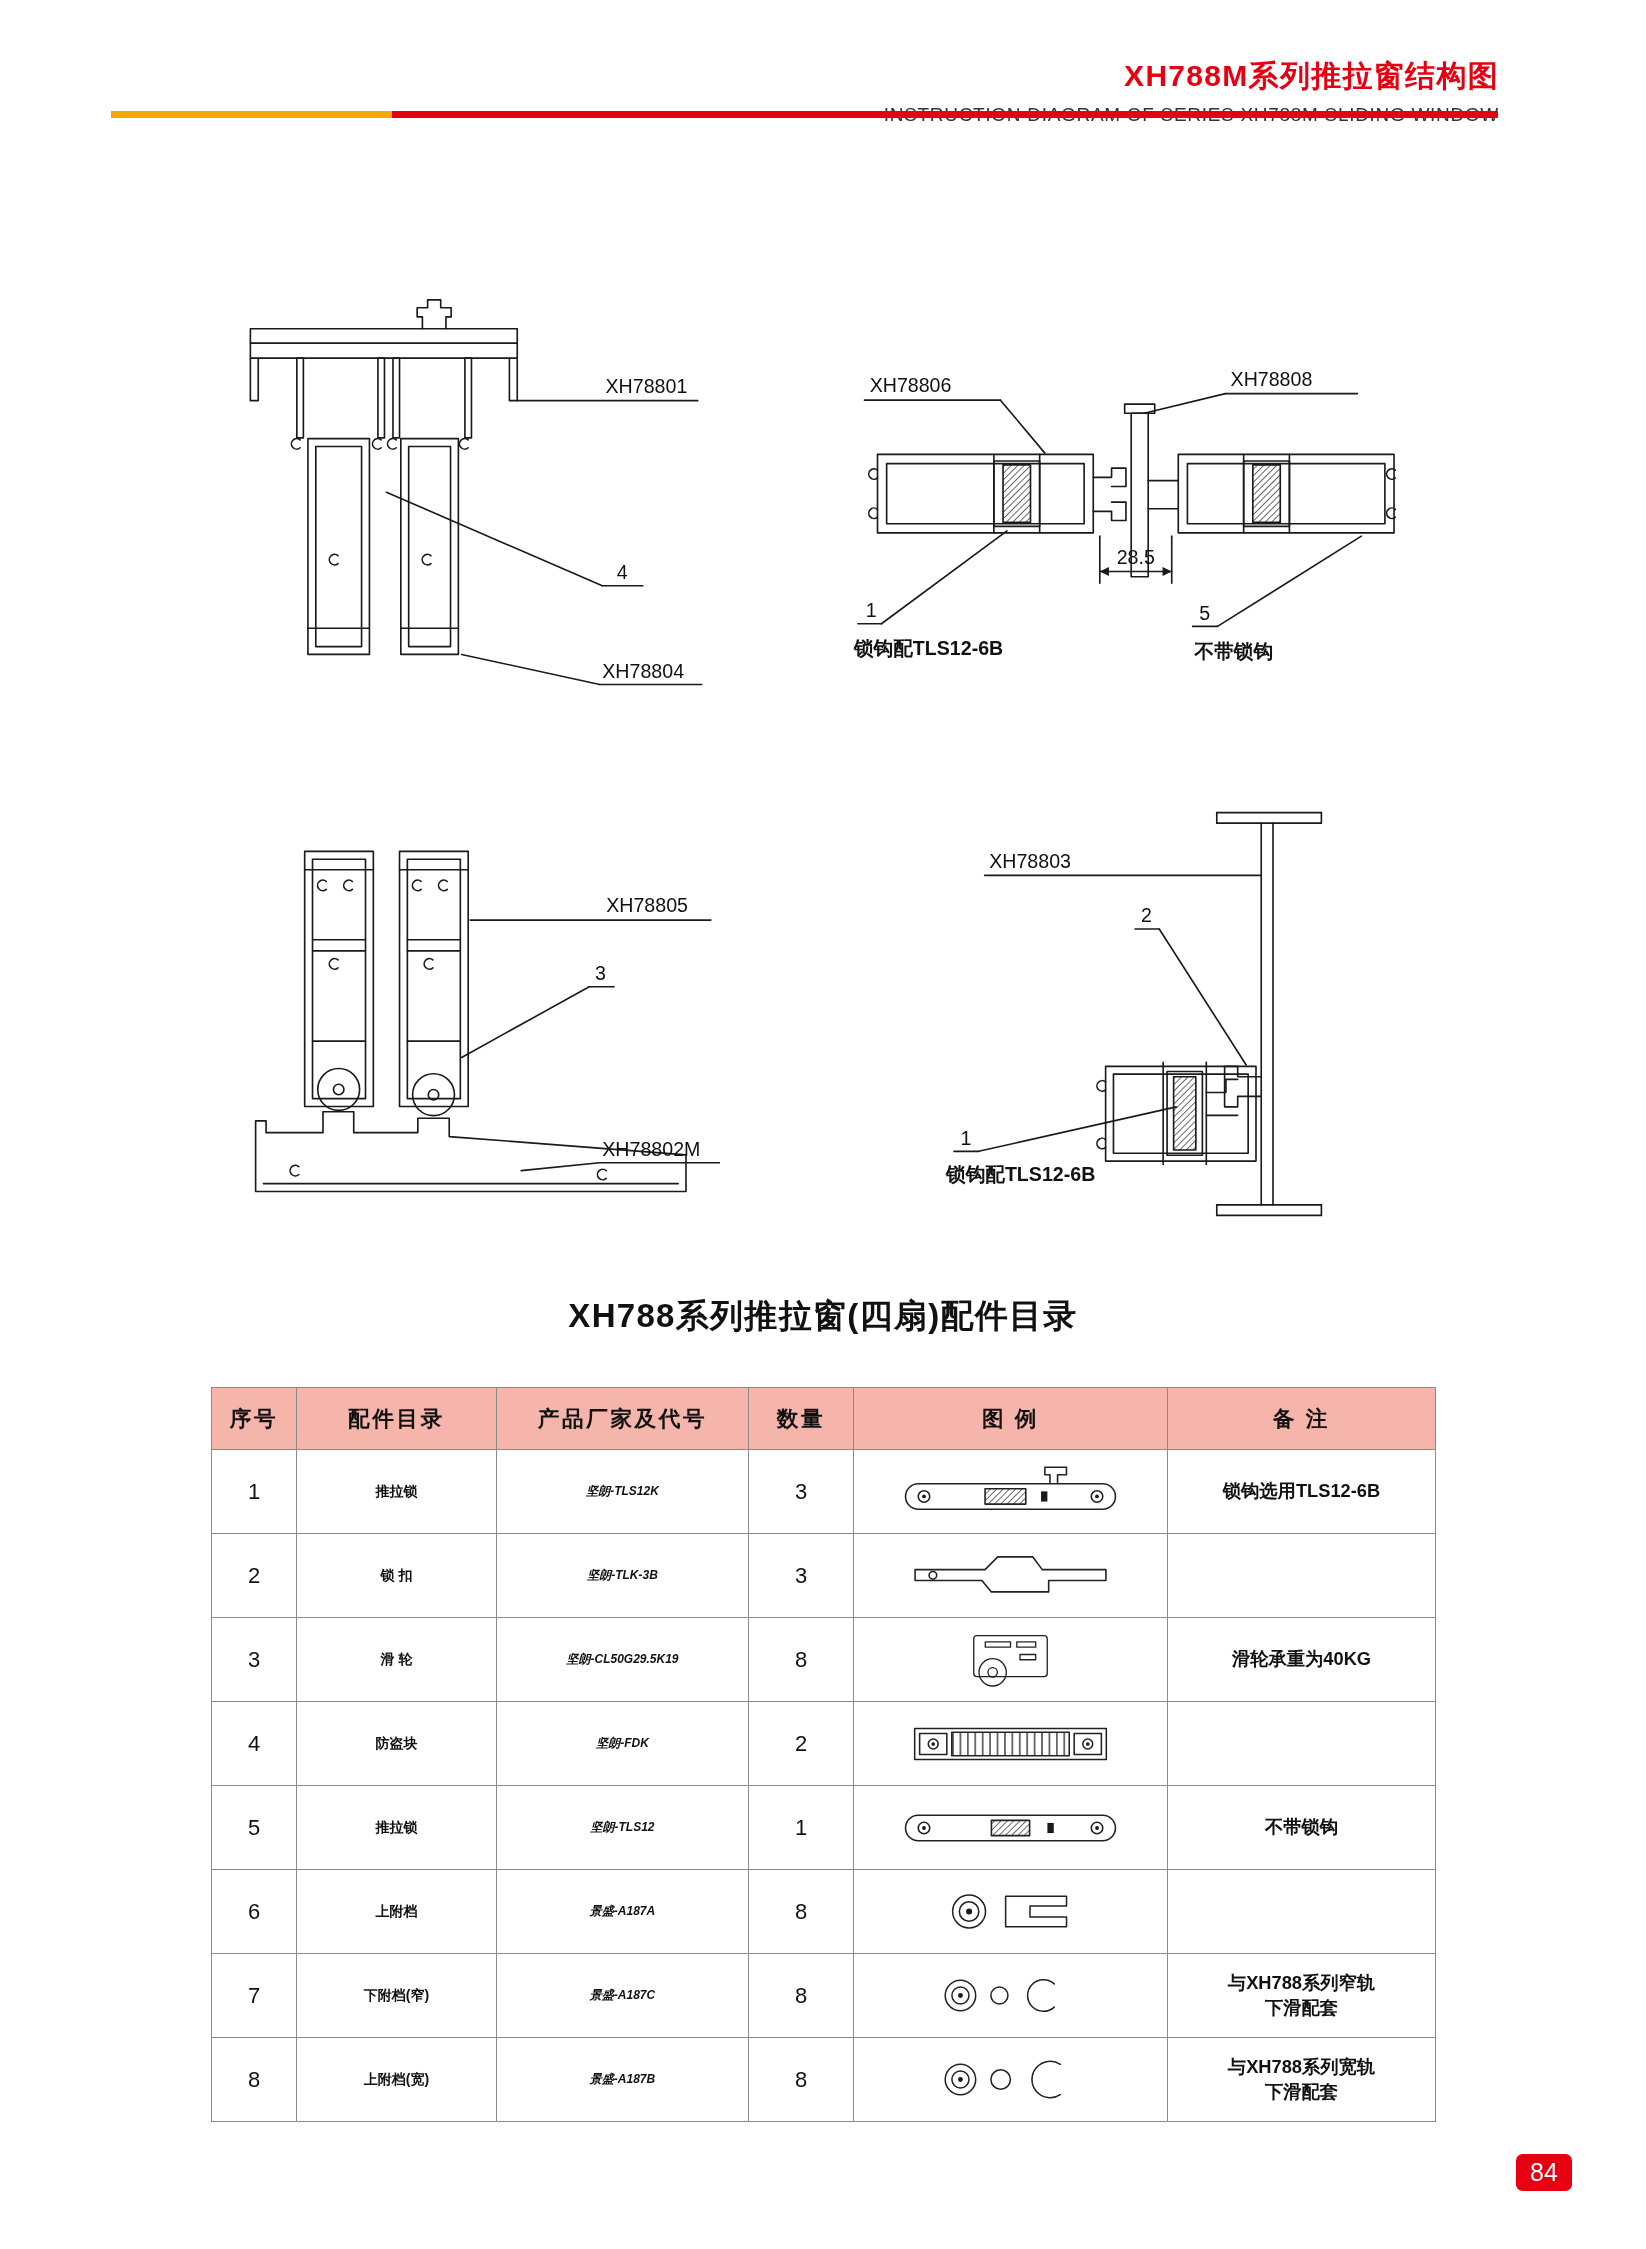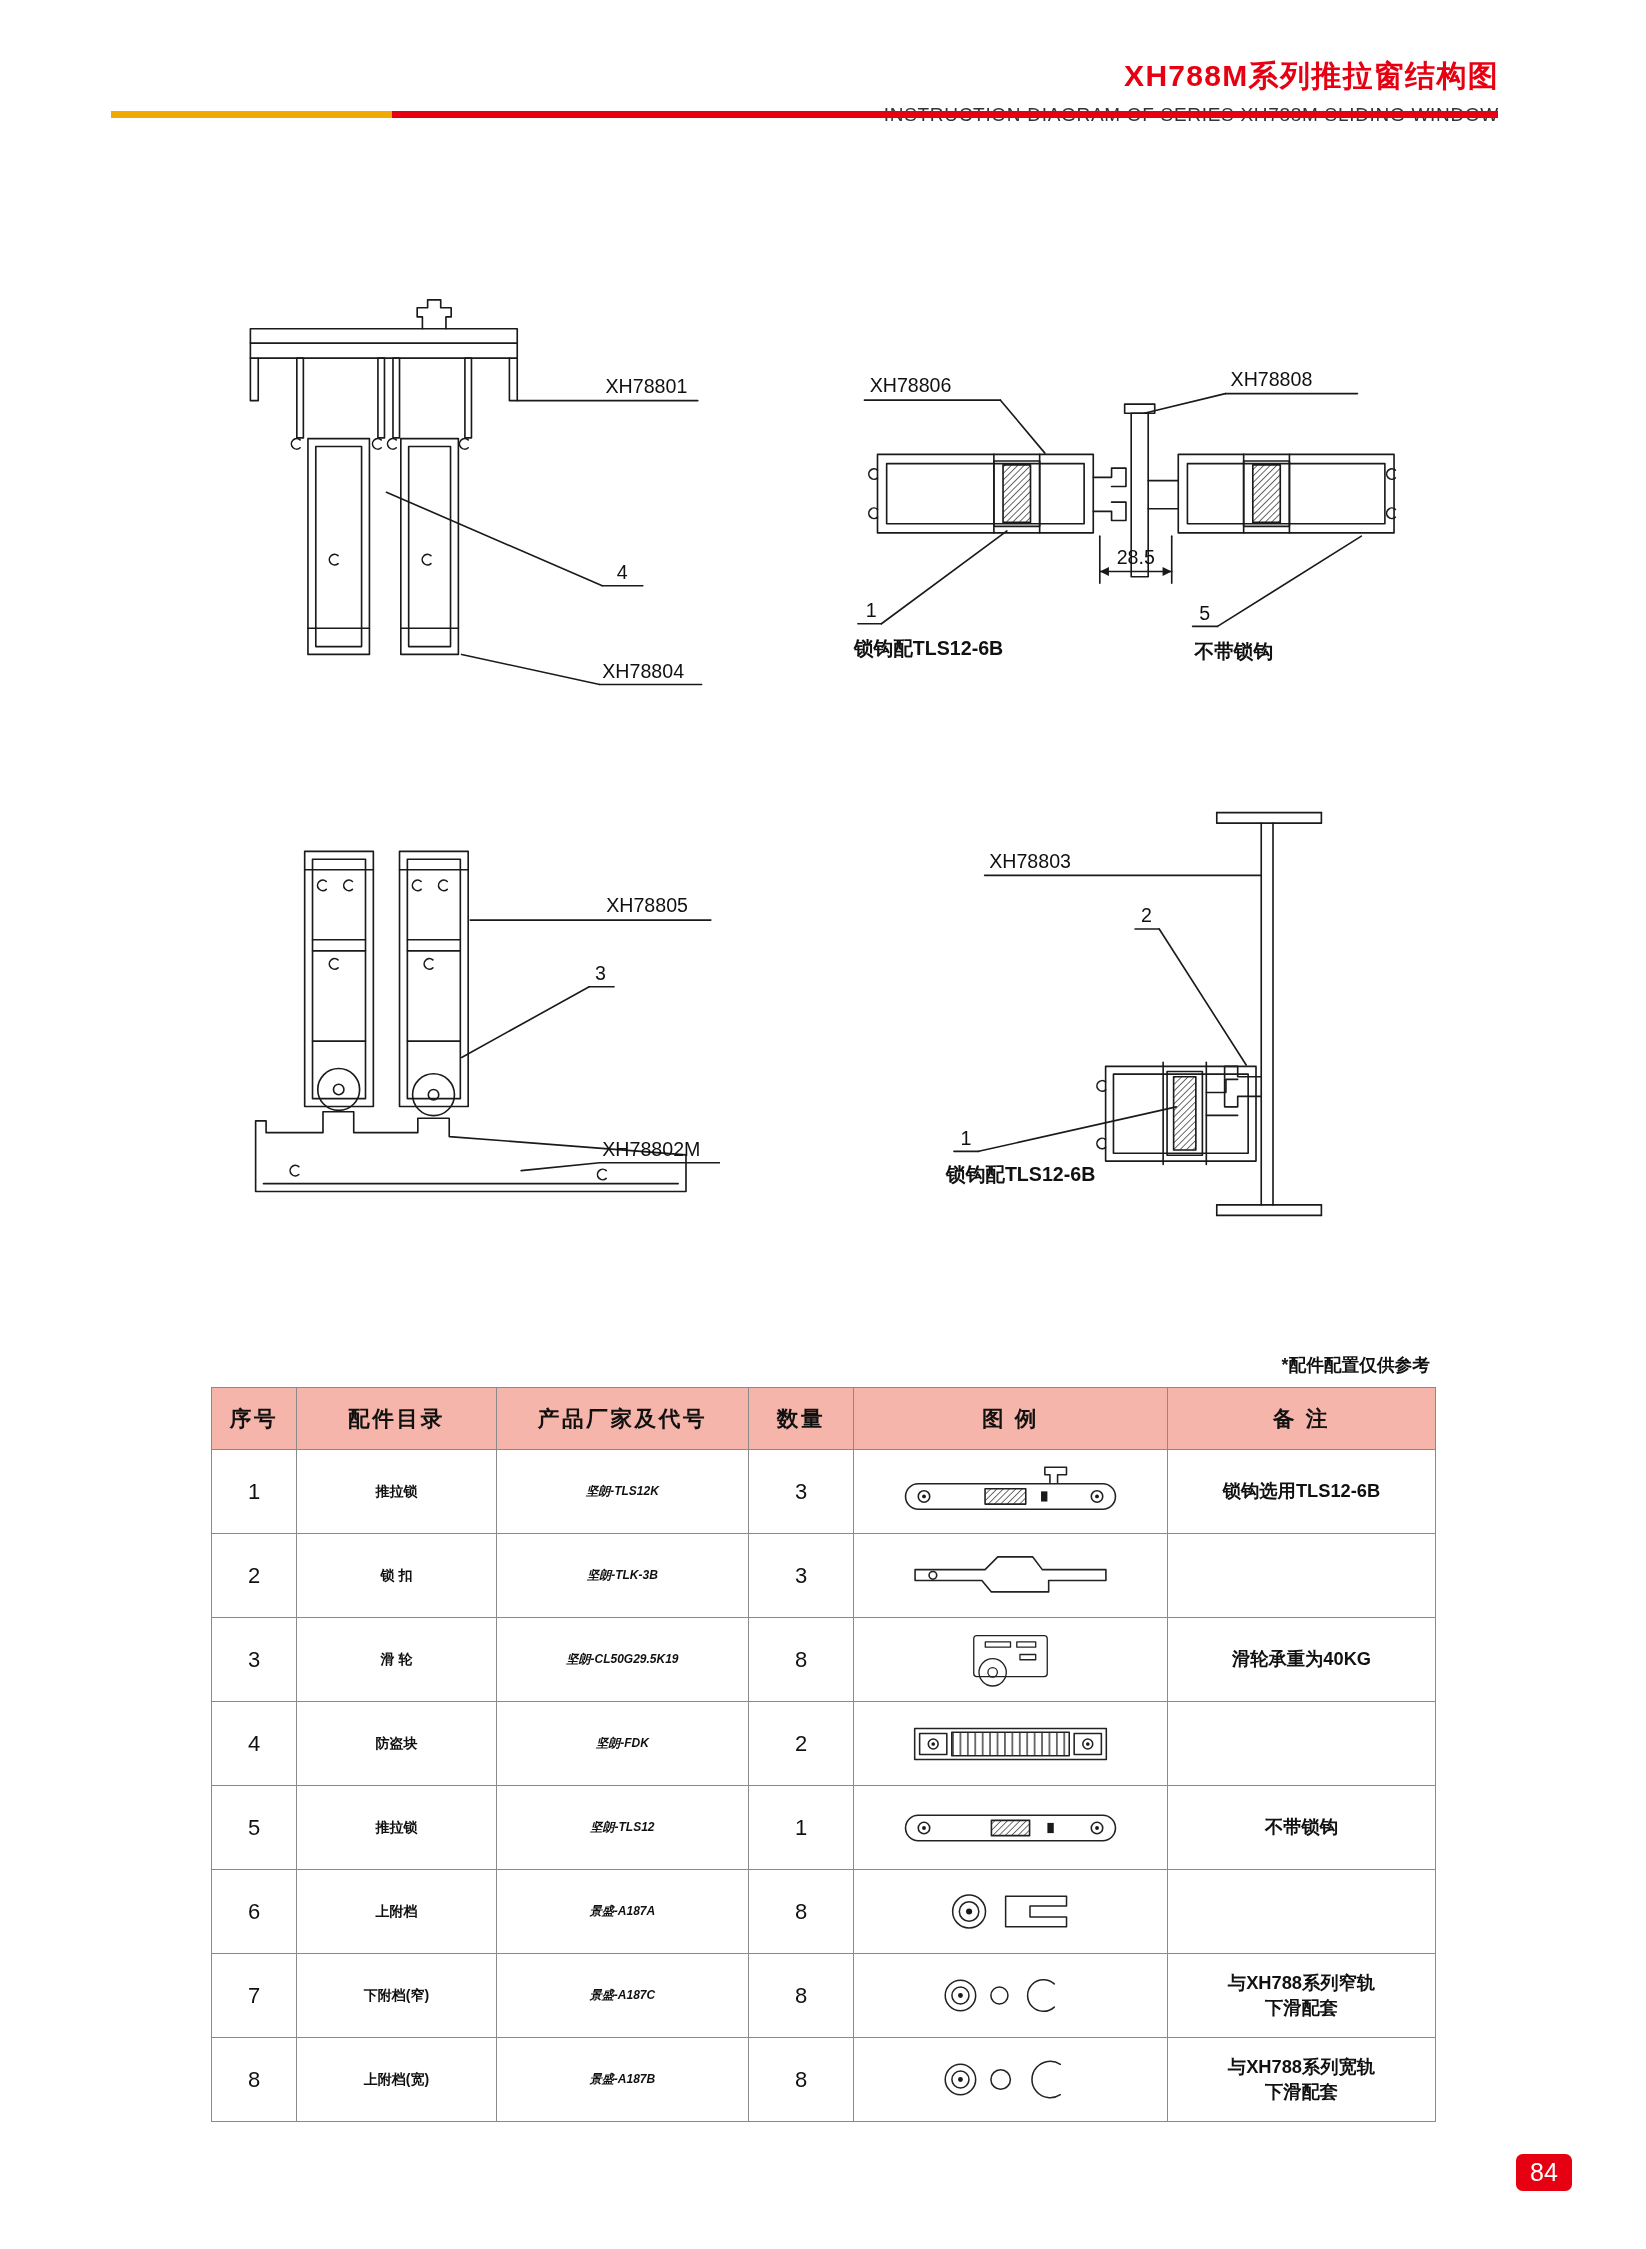--- a/index.html
+++ b/index.html
@@ -223,21 +223,21 @@
       <line x1="372" y1="220" x2="505" y2="428"></line>
       <line x1="58" y1="560" x2="96" y2="560"></line>
       <line x1="96" y1="560" x2="398" y2="492"></line>
     </g>
     <text x="112" y="126">XH78803</text>
     <text x="344" y="210">2</text>
     <text x="68" y="550">1</text>
     <text class="cn" x="46" y="606">锁钩配TLS12-6B</text>
   </svg>
 
-  <div class="parts-note">*配件配置仅供参考</div>
+  <div class="parts-title">XH788系列推拉窗(四扇)配件目录</div>
 
   <table class="parts-table">
     <colgroup>
       <col style="width:85px">
         <col style="width:200px">
         <col style="width:252px">
       <col style="width:105px">
         <col style="width:314px">
         <col style="width:268px">
     </colgroup>

